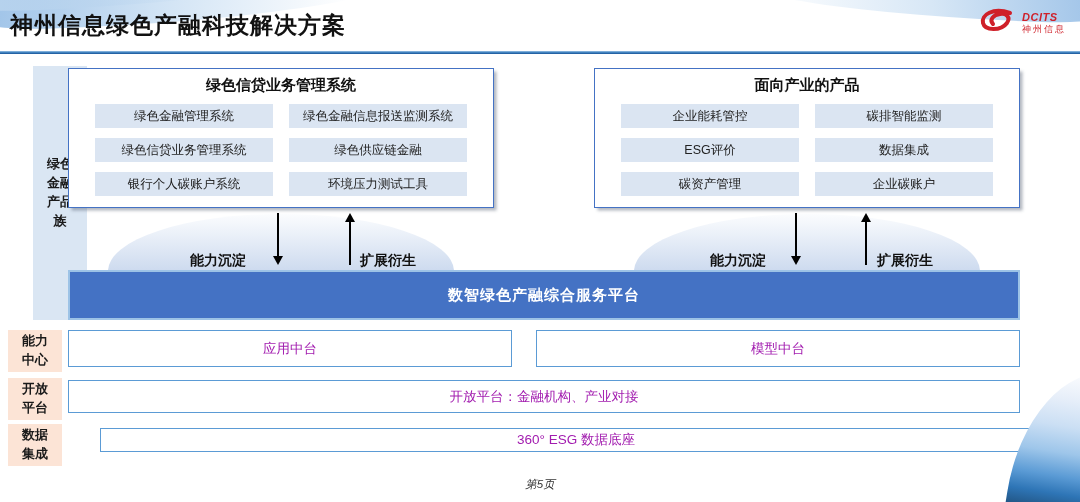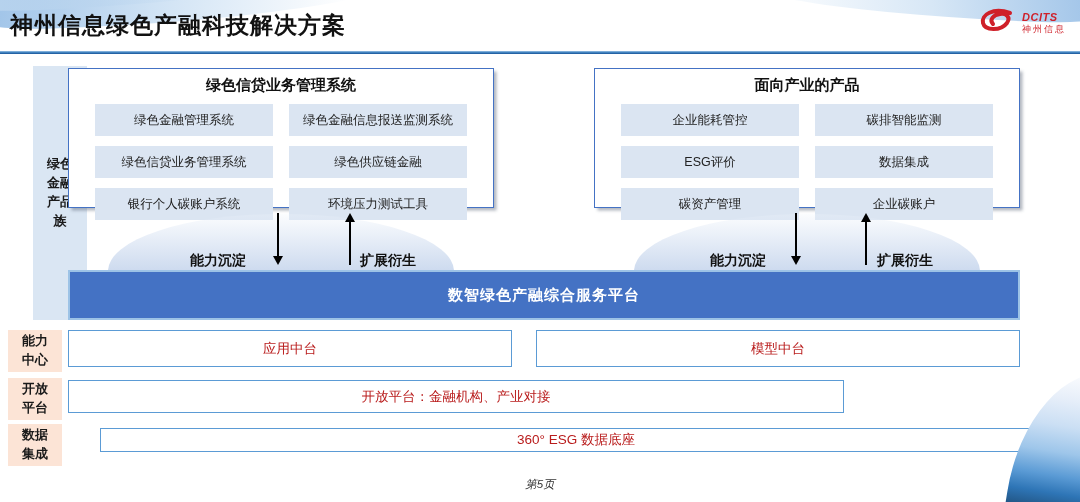--- a/index.html
+++ b/index.html
@@ -34,42 +34,42 @@
   .lbl-cap { top:330px; height:42px; }
   .lbl-open { top:378px; height:42px; }
   .lbl-data { top:424px; height:42px; }
 
   
   .product-box { position:absolute; top:68px; width:426px; height:140px; background:#fff;
                  border:1.5px solid #4472c4; box-shadow:2.5px 2.5px 3px rgba(80,90,110,.45); }
   .pb-left { left:68px; } .pb-right { left:594px; }
   .pb-title { text-align:center; font-size:15px; font-weight:bold; color:#111; margin-top:7px; }
   .pb-grid { display:grid; grid-template-columns:1fr 1fr; column-gap:16px; row-gap:10px; margin:9px 26px 0 26px; }
-  .pill { background:#dbe5f2; height:32px; display:flex; align-items:center; justify-content:center;
+  .pill { background:#dbe5f2; height:24px; display:flex; align-items:center; justify-content:center;
           font-size:12.5px; color:#222; }
 
   
   .dome-clip { position:absolute; top:212px; width:426px; height:58px; overflow:hidden; }
   .dc-left { left:68px; } .dc-right { left:594px; }
   .dome { position:absolute; left:40px; top:2px; width:346px; height:114px; border-radius:50%;
           background:linear-gradient(to bottom,rgba(240,245,252,.25) 0%,#cbd9ee 52%); }
   .flow-label { position:absolute; top:228px; font-size:14px; font-weight:bold; color:#111;margin-top:24px; }
   .arrow { position:absolute; top:213px; width:12px; height:52px; }
 
   
   .platform { position:absolute; left:68px; top:270px; width:952px; height:50px; background:#4472c4;
               border:2px solid #9dc3e6; display:flex; align-items:center; justify-content:center; }
   .platform span { color:#fff; font-size:15px; font-weight:bold; letter-spacing:1px; }
 
   
   .row-box { position:absolute; background:#fff; border:1.5px solid #5b9bd5; display:flex; align-items:center;
-             justify-content:center; font-size:13.5px; color:#b91c1c; }
+             justify-content:center; font-size:13.5px; color:#a21caf; }
   .rb-app { left:68px; top:330px; width:444px; height:37px; }
   .rb-model { left:536px; top:330px; width:484px; height:37px; }
-  .rb-open { left:68px; top:380px; width:776px; height:33px; }
+  .rb-open { left:68px; top:380px; width:952px; height:33px; }
   .rb-data { left:68px; top:428px; width:952px; height:24px;margin-left:32px; }
 
   
   .footer-page { position:absolute; left:0; top:477px; width:1080px; text-align:center; font-size:11.5px;
                  font-style:italic; color:#333; }
   .deco-br { right:-20px; bottom:-12px; width:84px; height:148px; transform:rotate(9deg);
              border-radius:100% 0 0 0/90% 0 0 0;
              background:linear-gradient(to bottom,rgba(255,255,255,0) 0%,#e6eef9 22%,#cbdff4 40%,#9ec6ea 58%,#5b9bd5 74%,#2e75b6 86%,#1f4e79 100%); }
 </style>
 </head>

